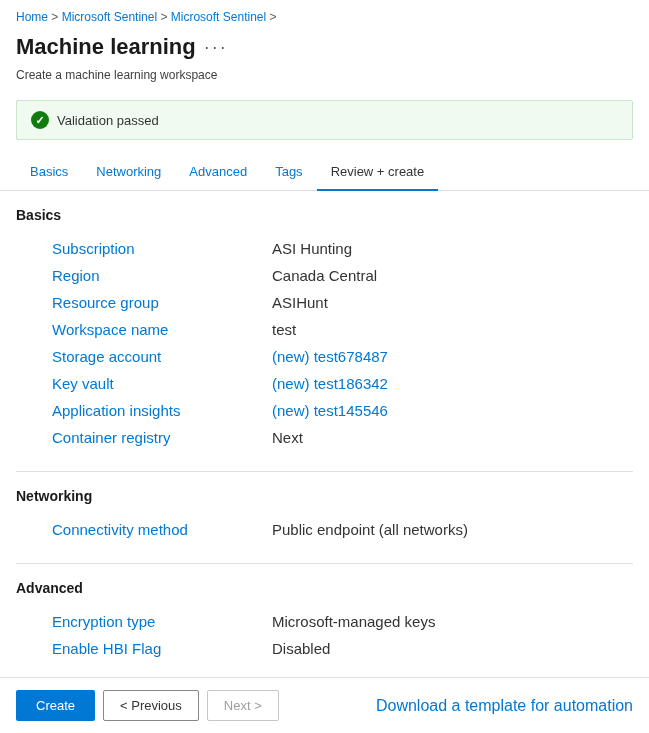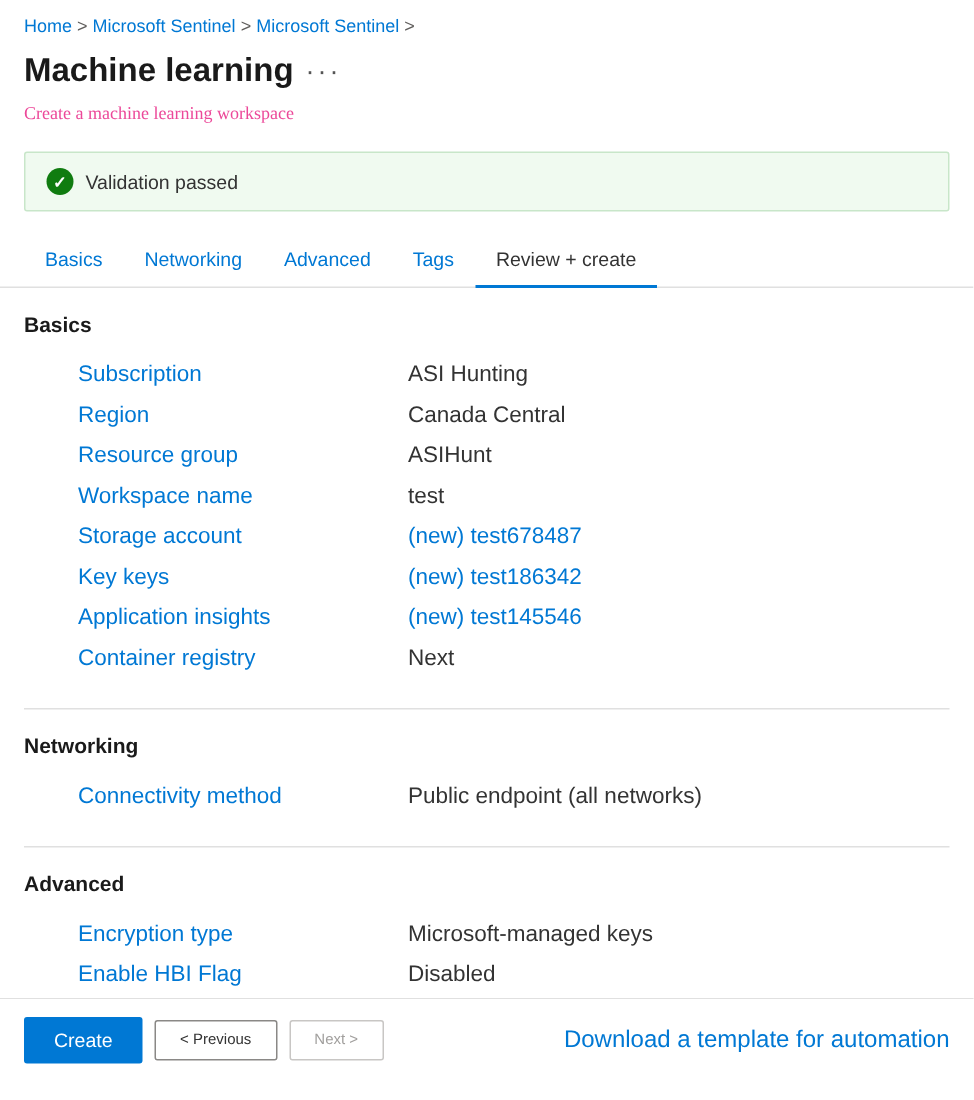--- a/index.html
+++ b/index.html
@@ -30,23 +30,22 @@
       color: #1a1a1a;
     }
     .more-icon {
       font-size: 18px;
       color: #555;
       cursor: pointer;
       letter-spacing: 2px;
     }
     .page-subtitle {
       font-size: 12px;
-      color: #ec4899;
+      color: #404040;
       padding: 0 16px 10px 16px;
-      font-family: Liberation Serif, serif;
     }
     .validation-banner {
       margin: 8px 16px 14px 16px;
       background: #f0faf0;
       border: 1px solid #c8e6c9;
       border-radius: 2px;
       padding: 10px 14px;
       display: flex;
       align-items: center;
       gap: 8px;
@@ -117,21 +116,21 @@
       color: #333;
     }
     .field-value.new-val { color: #0078d4; }
     .divider {
       border: none;
       border-top: 1px solid #e0e0e0;
       margin: 16px 0;
     }
     .footer {
       position: fixed;
-      bottom: 12px;
+      bottom: 0;
       width: 649px;
       background: #fff;
       border-top: 1px solid #e0e0e0;
       padding: 12px 16px;
       display: flex;
       align-items: center;
       gap: 8px;
     }
     .btn-create {
       background: #0078d4;
@@ -141,21 +140,21 @@
       font-size: 13px;
       font-weight: 500;
       cursor: pointer;
       border-radius: 2px;
     }
     .btn-nav {
       background: #fff;
       color: #333;
       border: 1px solid #8a8886;
       padding: 7px 16px;
-      font-size: 10px;
+      font-size: 13px;
       cursor: pointer;
       border-radius: 2px;
     }
     .btn-nav:disabled {
       color: #a19f9d;
       border-color: #c8c6c4;
       cursor: default;
       background: #fff;
     }
     .footer-link {
@@ -219,21 +218,21 @@
     </div>
     <div class="field-row">
       <span class="field-label">Workspace name</span>
       <span class="field-value">test</span>
     </div>
     <div class="field-row">
       <span class="field-label">Storage account</span>
       <span class="field-value new-val">(new) test678487</span>
     </div>
     <div class="field-row">
-      <span class="field-label">Key keys</span>
+      <span class="field-label">Key vault</span>
       <span class="field-value new-val">(new) test186342</span>
     </div>
     <div class="field-row">
       <span class="field-label">Application insights</span>
       <span class="field-value new-val">(new) test145546</span>
     </div>
     <div class="field-row">
       <span class="field-label">Container registry</span>
       <span class="field-value">Next</span>
     </div>

